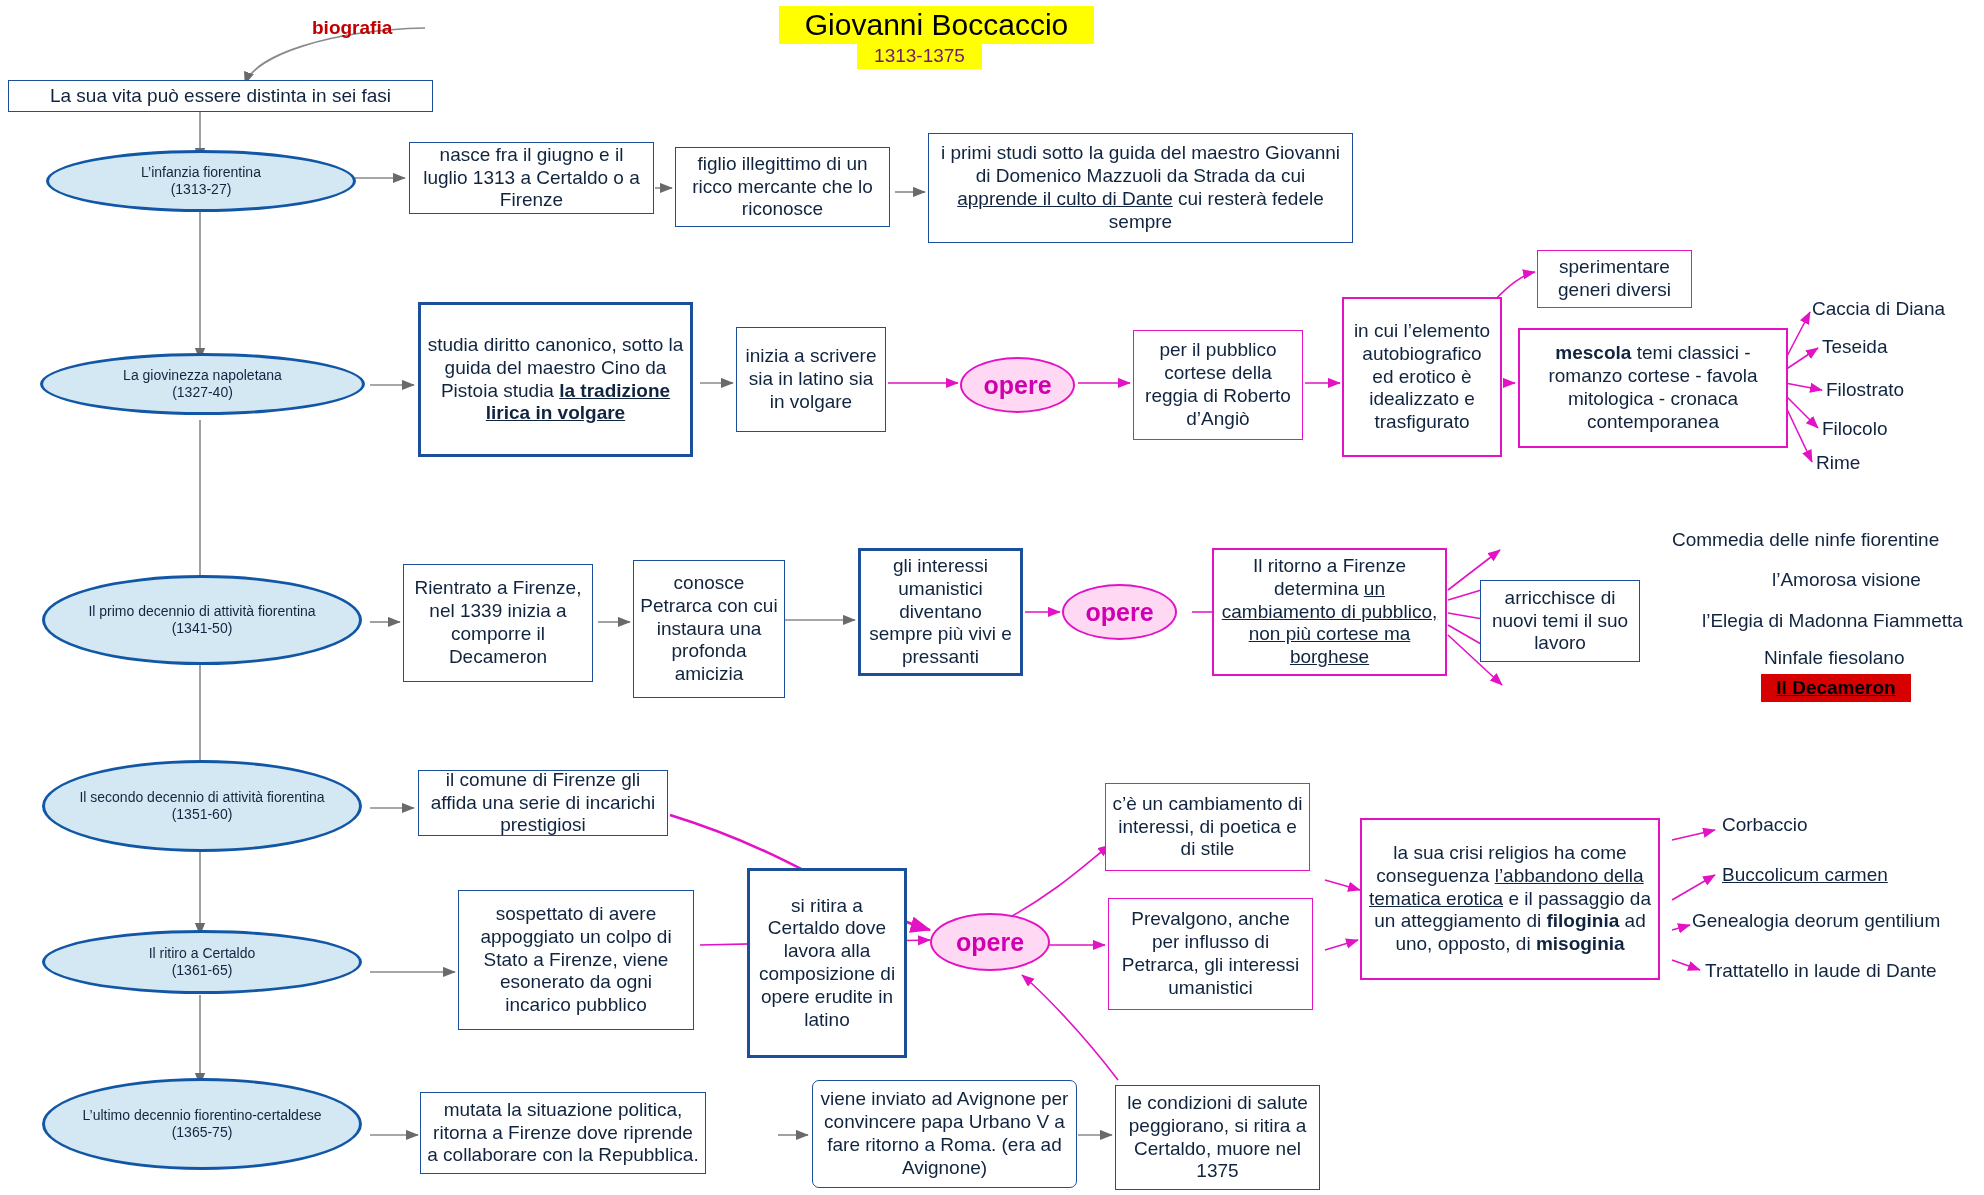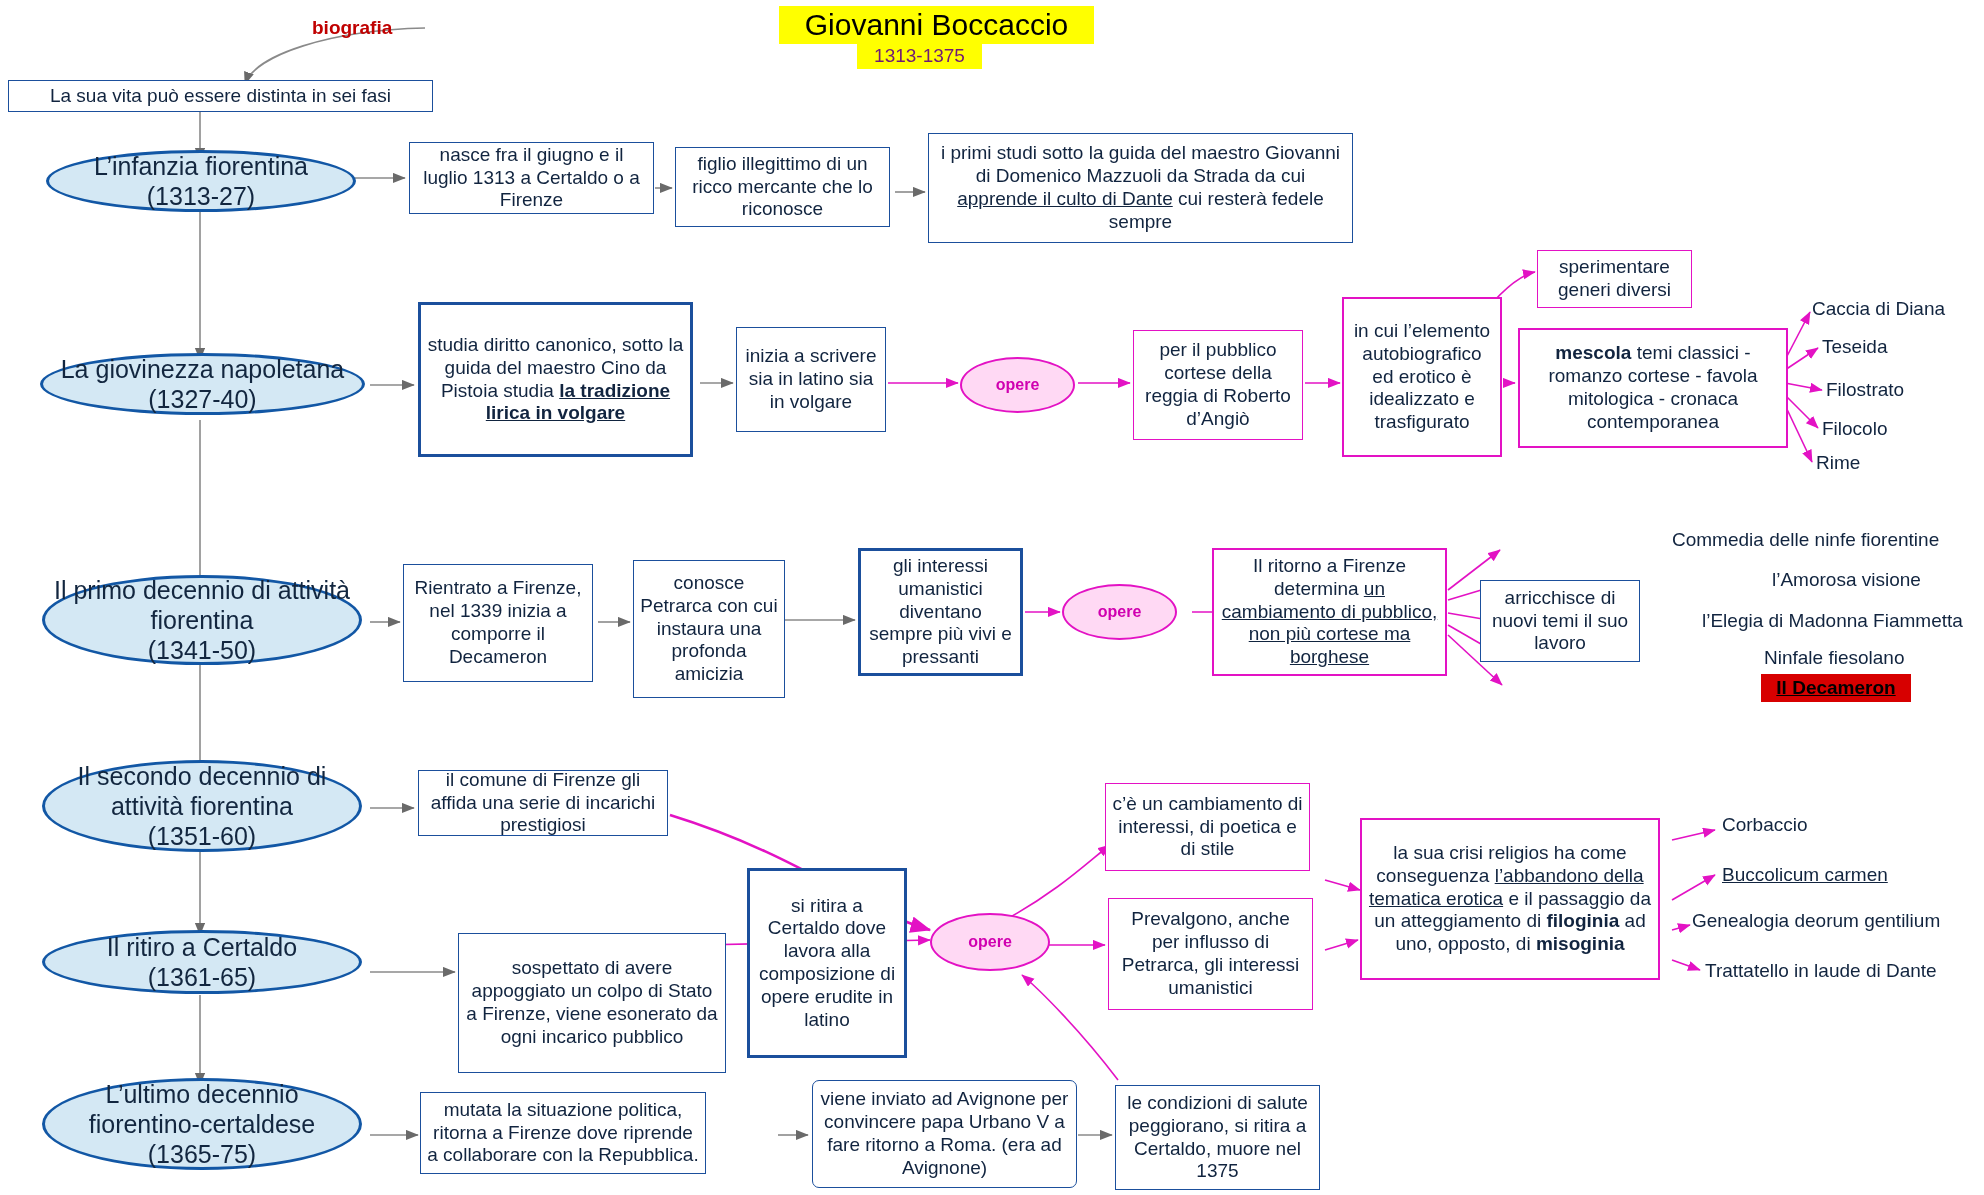--- a/index.html
+++ b/index.html
@@ -44,39 +44,39 @@
     padding: 4px 6px;
   }
   .box.thick {
     border-width: 3px;
   }
   
   .ellipse {
     border: 3px solid #1257a5;
     background: #d4e8f4;
     border-radius: 50%;
-    font-size: 25px;
+    font-size: 14px;
     padding: 4px 8px;
     color: #12263f;
   }
   
   .mbox {
     border: 1.6px solid #e312c4;
     background: #ffffff;
     font-size: 19px;
     padding: 4px 6px;
     color: #11243f;
   }
   .mbox.thick { border-width: 2.4px; }
   
   .mellipse {
     border: 2px solid #e312c4;
     background: #ffd9f4;
     border-radius: 50%;
-    font-size: 16px;
+    font-size: 25px;
     font-weight: bold;
     color: #d000b0;
   }
   
   .title-box {
     background: #ffff00;
     font-size: 30px;
     color: #000;
     display: flex;
     align-items: center;
@@ -325,21 +325,21 @@
   <div class="node leaf" style="left:1764px; top:645px; width:240px; height:26px;">
     <span>Ninfale fiesolano</span>
   </div>
   <div class="node decameron" style="left:1761px; top:674px; width:150px; height:28px;">
     <span>Il  Decameron</span>
   </div>
 
   <div class="node box" style="left:418px; top:770px; width:250px; height:66px;">
     <span>il comune di Firenze gli affida una serie di incarichi prestigiosi</span>
   </div>
-  <div class="node box" style="left:458px; top:933px; width:268px; height:140px;">
+  <div class="node box" style="left:458px; top:890px; width:236px; height:140px;">
     <span>sospettato di avere appoggiato un colpo di Stato a Firenze, viene esonerato da ogni incarico pubblico</span>
   </div>
   <div class="node box thick" style="left:747px; top:868px; width:160px; height:190px;">
     <span>si ritira a Certaldo dove lavora alla composizione di opere erudite in latino</span>
   </div>
   <div class="node mellipse" style="left:930px; top:913px; width:120px; height:58px;">
     <span>opere</span>
   </div>
   <div class="node mbox" style="left:1105px; top:783px; width:205px; height:88px;">
     <span>c’è un cambiamento di interessi, di poetica e di stile</span>

